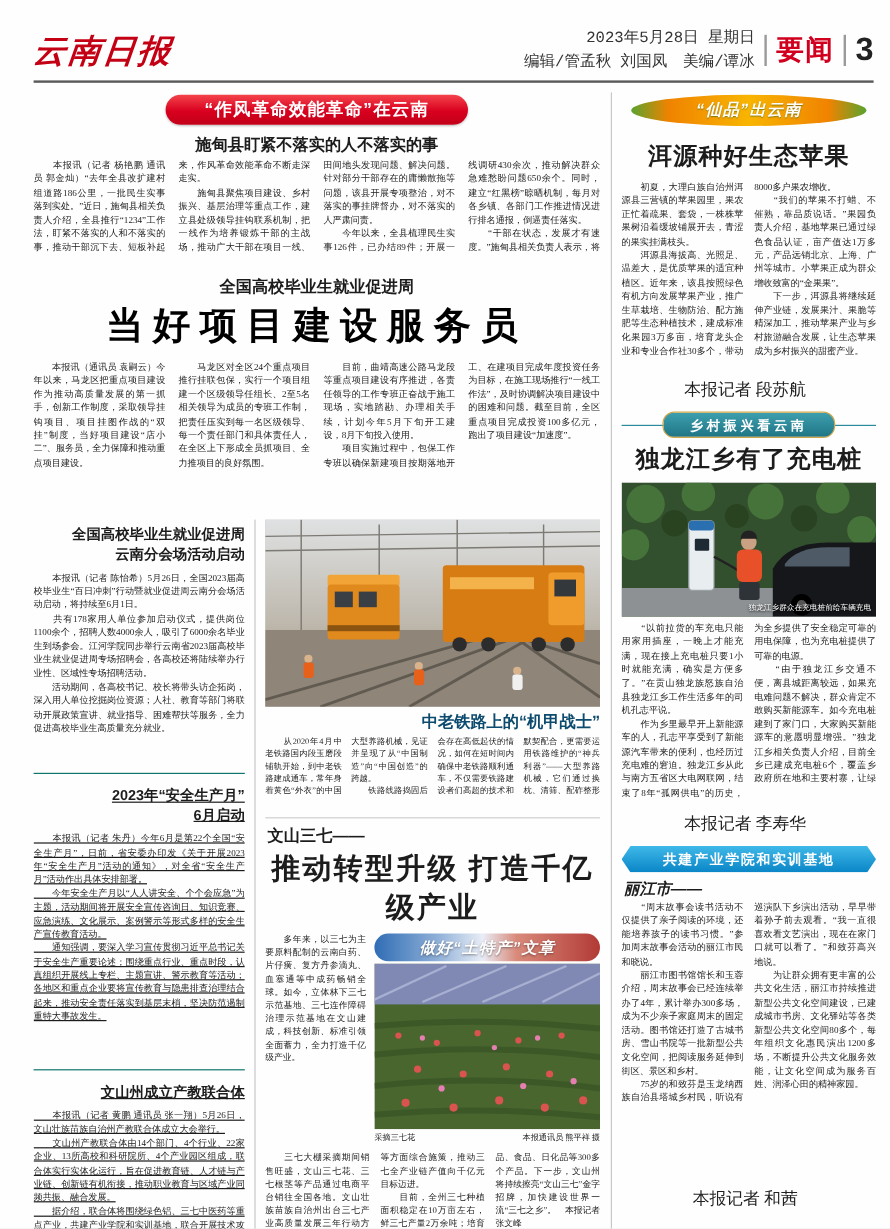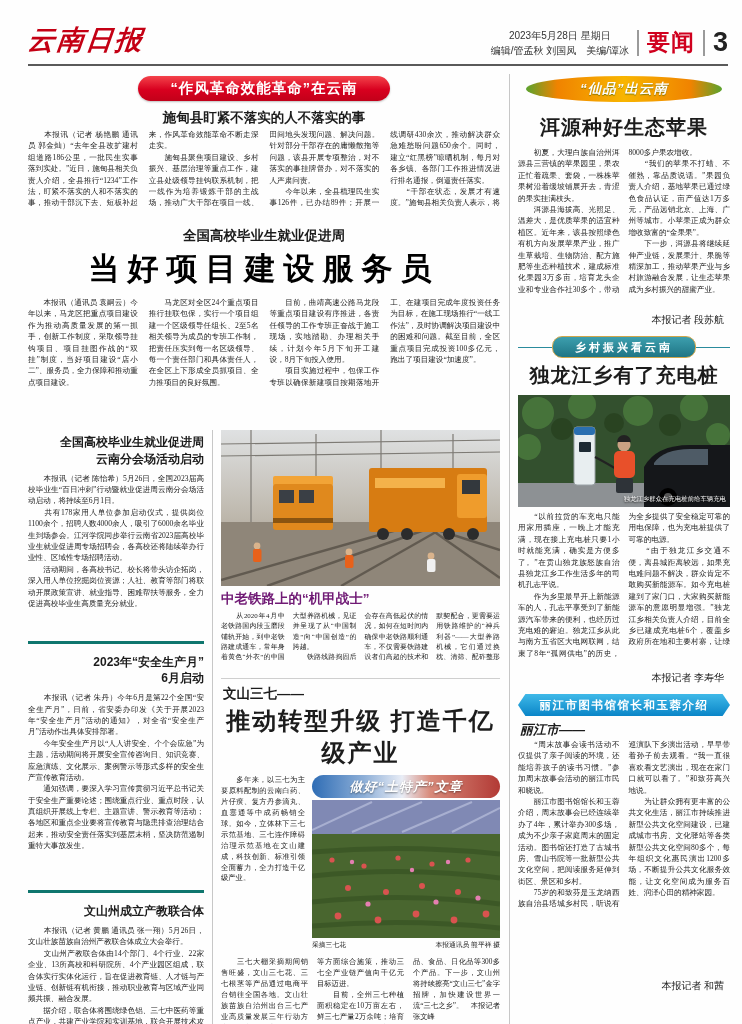--- a/index.html
+++ b/index.html
@@ -5,37 +5,37 @@
   html,body{margin:0;padding:0;background:#e9e7e4;}
   .page{width:742px;height:1024px;background:#fefefe;margin:0 auto;position:relative;overflow:hidden;
         font-family:"Liberation Serif",serif;color:#1c1c1c;}
   .content{position:absolute;left:28px;right:14px;top:22px;}
 
   
   .masthead{display:flex;justify-content:space-between;align-items:flex-end;}
   .logo{color:#c40014;font-size:27px;font-weight:bold;font-style:italic;
         font-family:"Liberation Serif",serif;transform:skewX(-6deg);letter-spacing:2px;}
   .head-right{display:flex;align-items:center;gap:8px;}
-  .dateblock{text-align:center;font-size:10px;line-height:1.5;color:#333;font-family:Liberation Sans, sans-serif;}
+  .dateblock{text-align:right;font-size:13px;line-height:1.5;color:#333;font-family:Liberation Mono, monospace;}
   .vbar{width:2px;height:26px;background:#9a9a9a;}
   .section-name{color:#d0001e;font-size:23px;font-weight:bold;font-family:"Liberation Sans",sans-serif;letter-spacing:1px;}
   .page-num{font-size:27px;font-weight:bold;font-family:"Liberation Sans",sans-serif;color:#222;}
   .head-rule{border:none;border-top:2.5px solid #5a5a5a;margin:6px 0 8px 0;}
 
   
   .main{display:flex;}
   .main-left{width:472px;}
   .right-col{width:212px;margin-left:9px;padding-left:8px;border-left:1px solid #c7c7c7;}
 
   
   .body-text{font-size:7.6px;line-height:1.5;text-align:justify;white-space:pre-line;overflow:hidden;color:#222;}
   .cols4{columns:4;column-gap:11px;}
   .cols3{columns:3;column-gap:9px;}
   .cols2{columns:2;column-gap:9px;}
-  .byline{font-size:10px;text-align:right;padding:2px 6px 0 0;color:#222;}
+  .byline{font-size:14px;text-align:center;padding:2px 6px 0 0;color:#222;}
 
   
   .ribbon-red{position:relative;width:252px;height:25px;margin:2px auto 8px auto;border-radius:13px;
       background:linear-gradient(180deg,#f4434b,#d8001f 55%,#c20019);display:flex;align-items:center;justify-content:center;
       color:#fff;font-weight:bold;font-size:14.5px;font-family:"Liberation Sans",sans-serif;letter-spacing:1px;
       box-shadow:0 1px 2px rgba(0,0,0,.25);}
   .ribbon-red::before,.ribbon-red::after{content:"";position:absolute;top:3px;width:26px;height:19px;
       background:radial-gradient(circle at 35% 50%,#ffe06a,#ff9a12 70%);border-radius:60% 20% 60% 20%;z-index:-1;}
   .ribbon-red::before{left:-16px;transform:rotate(-18deg);}
   .ribbon-red::after{right:-16px;transform:rotate(18deg) scaleX(-1);}
@@ -47,28 +47,28 @@
   .article2{margin-top:10px;}
   .headline-xl2{letter-spacing:8px;}
 
   
   .lower{display:flex;margin-top:9px;}
   .left-small{width:176px;padding-right:8px;border-right:1px solid #c7c7c7;}
   .mid-col{width:279px;padding-left:8px;}
   .head-sm{font-size:12px;font-weight:bold;text-align:right;font-family:"Liberation Sans",sans-serif;
       line-height:1.4;white-space:pre-line;margin:4px 0 5px 0;}
   .left-art{padding-bottom:6px;}
-  .left-art + .left-art{border-top:3px solid #0f766e;padding-top:6px;margin-top:4px;}
+  .left-art + .left-art{border-top:1px solid #0f766e;padding-top:6px;margin-top:4px;text-decoration:underline;}
   .lb-a{height:158px;} .lb-b{height:188px;} .lb-c{height:126px;}
 
   
   .photo-frame{position:relative;overflow:hidden;background:#ccc;}
   .train-photo{width:279px;height:156px;}
-  .photo-title{font-size:13.5px;font-weight:bold;font-family:"Liberation Sans",sans-serif;text-align:left;
-      padding:4px 0 3px 0;color:#701a75;}
+  .photo-title{font-size:13.5px;font-weight:bold;font-family:"Liberation Sans",sans-serif;text-align:right;
+      padding:4px 0 3px 0;color:#0c4a6e;}
   .train-cap{columns:4;column-gap:8px;font-size:6.9px;line-height:1.5;height:60px;}
 
   
   .sanqi{border-top:1px solid #cfcfcf;margin-top:7px;padding-top:5px;}
   .sanqi-kicker{font-size:13.5px;font-weight:bold;font-family:"Liberation Sans",sans-serif;margin:1px 0 1px 2px;}
   .headline-md{font-size:24px;font-weight:bold;text-align:center;font-family:"Liberation Sans",sans-serif;
       letter-spacing:2px;margin:2px 0 6px 0;}
   .sanqi-row{display:flex;gap:7px;}
   .sanqi-left{width:84px;height:176px;font-size:7.3px;}
   .sanqi-photo-wrap{width:188px;}
@@ -346,21 +346,21 @@
             </svg>
             <div class="overlay-cap">独龙江乡群众在充电桩前给车辆充电</div>
           </div>
           <div class="body-text cols2 r-rural-body">　　“以前拉货的车充电只能用家用插座，一晚上才能充满，现在接上充电桩只要1小时就能充满，确实是方便多了。”在贡山独龙族怒族自治县独龙江乡工作生活多年的司机孔志平说。
 　　作为乡里最早开上新能源车的人，孔志平享受到了新能源汽车带来的便利，也经历过充电难的窘迫。独龙江乡从此与南方五省区大电网联网，结束了8年“孤网供电”的历史，为全乡提供了安全稳定可靠的用电保障，也为充电桩提供了可靠的电源。
 　　“由于独龙江乡交通不便，离县城距离较远，如果充电难问题不解决，群众肯定不敢购买新能源车。如今充电桩建到了家门口，大家购买新能源车的意愿明显增强。”独龙江乡相关负责人介绍，目前全乡已建成充电桩6个，覆盖乡政府所在地和主要村寨，让绿色出行在雪山峡谷间成为新风尚。</div>
           <div class="byline">本报记者 李寿华</div>
         </div>
 
         <div>
-          <div class="banner-blue">丽江市图书馆馆长和玉蓉介绍</div>
+          <div class="banner-blue">共建产业学院和实训基地</div>
           <div class="r-kicker">丽江市——</div>
           <div class="body-text cols2 r-culture-body">　　“周末故事会读书活动不仅提供了亲子阅读的环境，还能培养孩子的读书习惯。”参加周末故事会活动的丽江市民和晓说。
 　　丽江市图书馆馆长和玉蓉介绍，周末故事会已经连续举办了4年，累计举办300多场，成为不少亲子家庭周末的固定活动。图书馆还打造了古城书房、雪山书院等一批新型公共文化空间，把阅读服务延伸到街区、景区和乡村。
 　　75岁的和致芬是玉龙纳西族自治县塔城乡村民，听说有巡演队下乡演出活动，早早带着孙子前去观看。“我一直很喜欢看文艺演出，现在在家门口就可以看了。”和致芬高兴地说。
 　　为让群众拥有更丰富的公共文化生活，丽江市持续推进新型公共文化空间建设，已建成城市书房、文化驿站等各类新型公共文化空间80多个，每年组织文化惠民演出1200多场，不断提升公共文化服务效能，让文化空间成为服务百姓、润泽心田的精神家园。</div>
           <div class="byline">本报记者 和茜</div>
         </div>
       </div>
     </div>
   </div>

